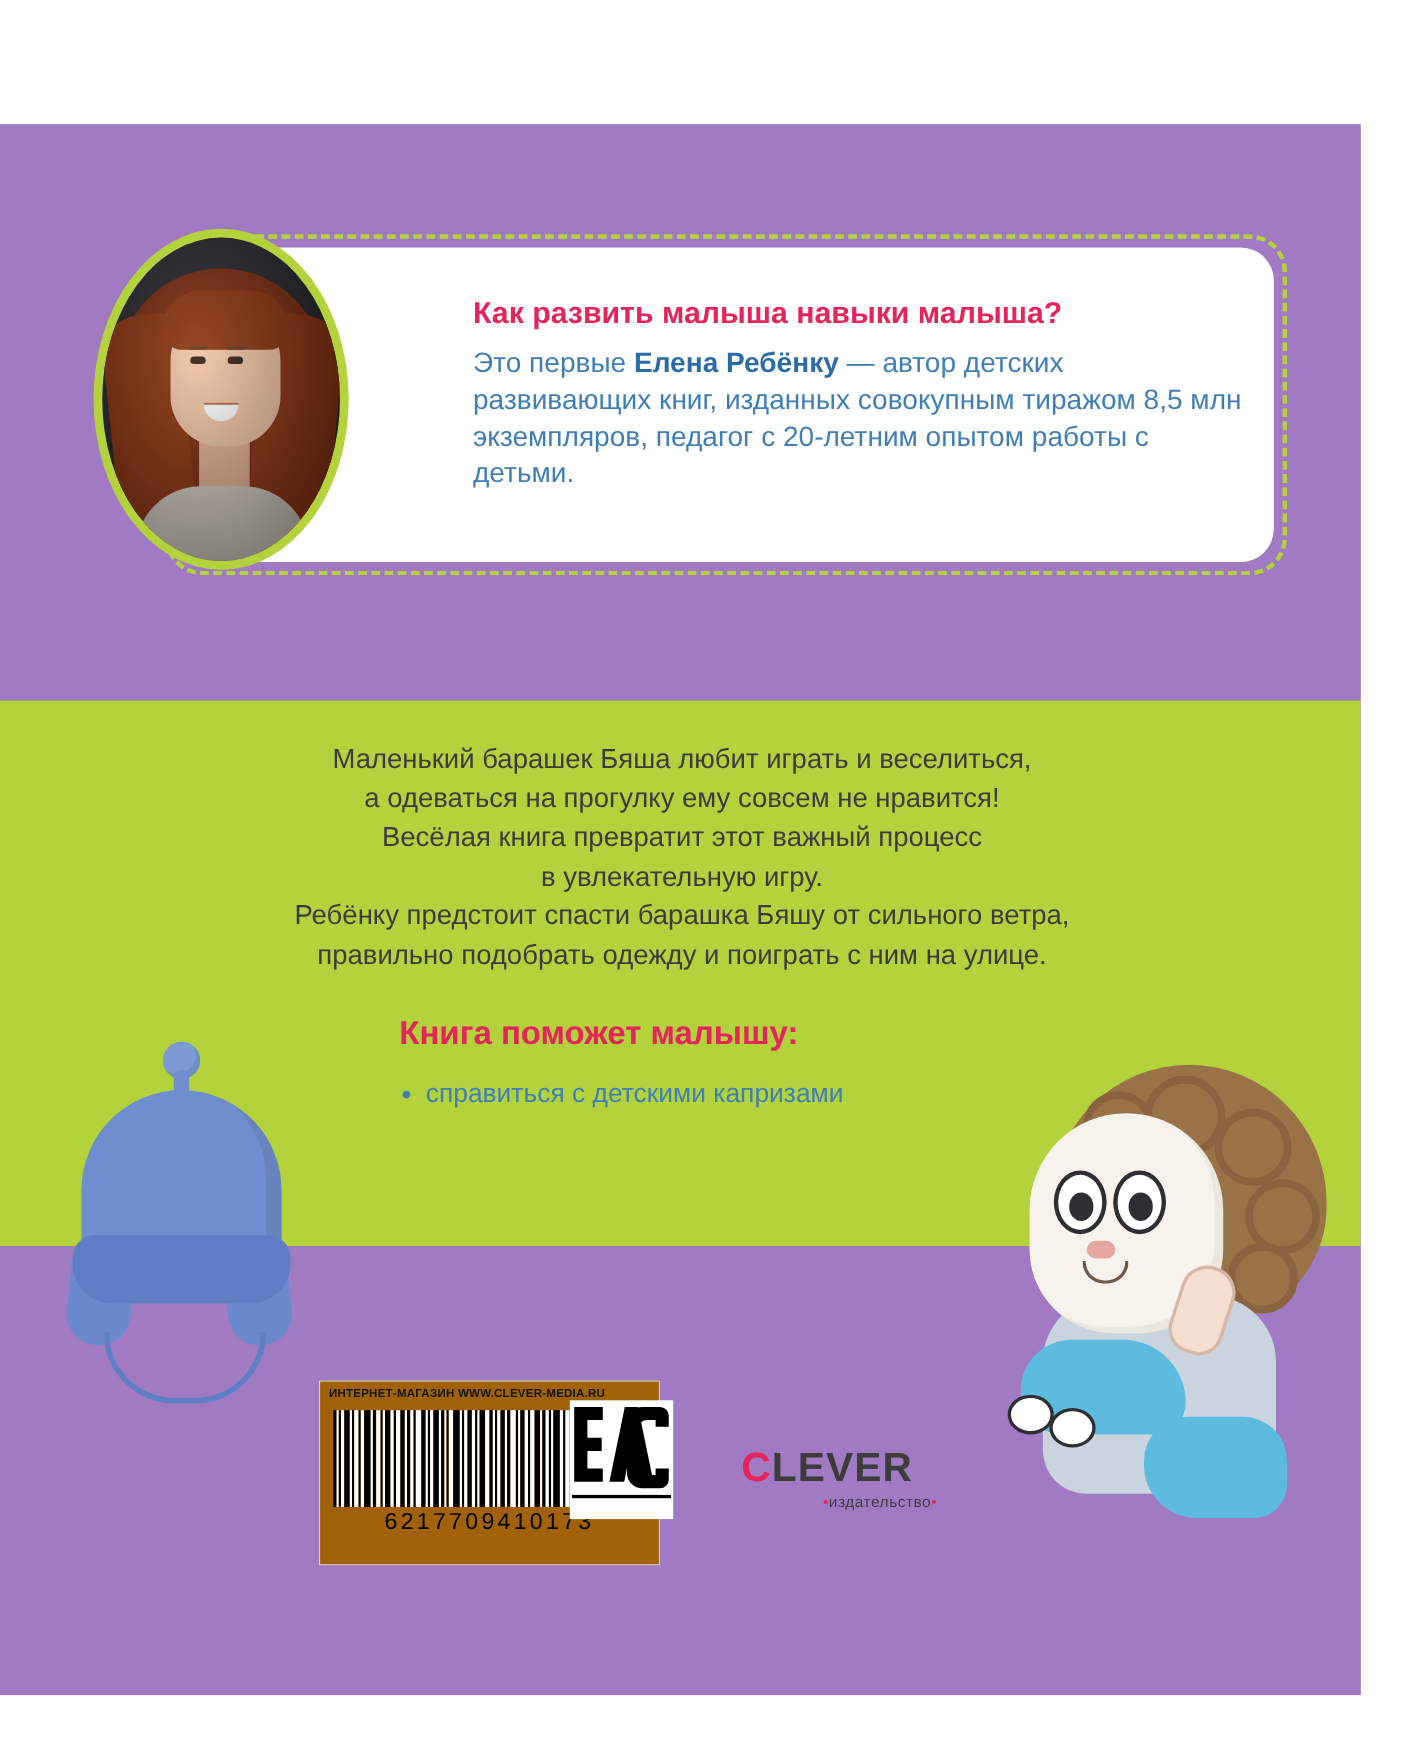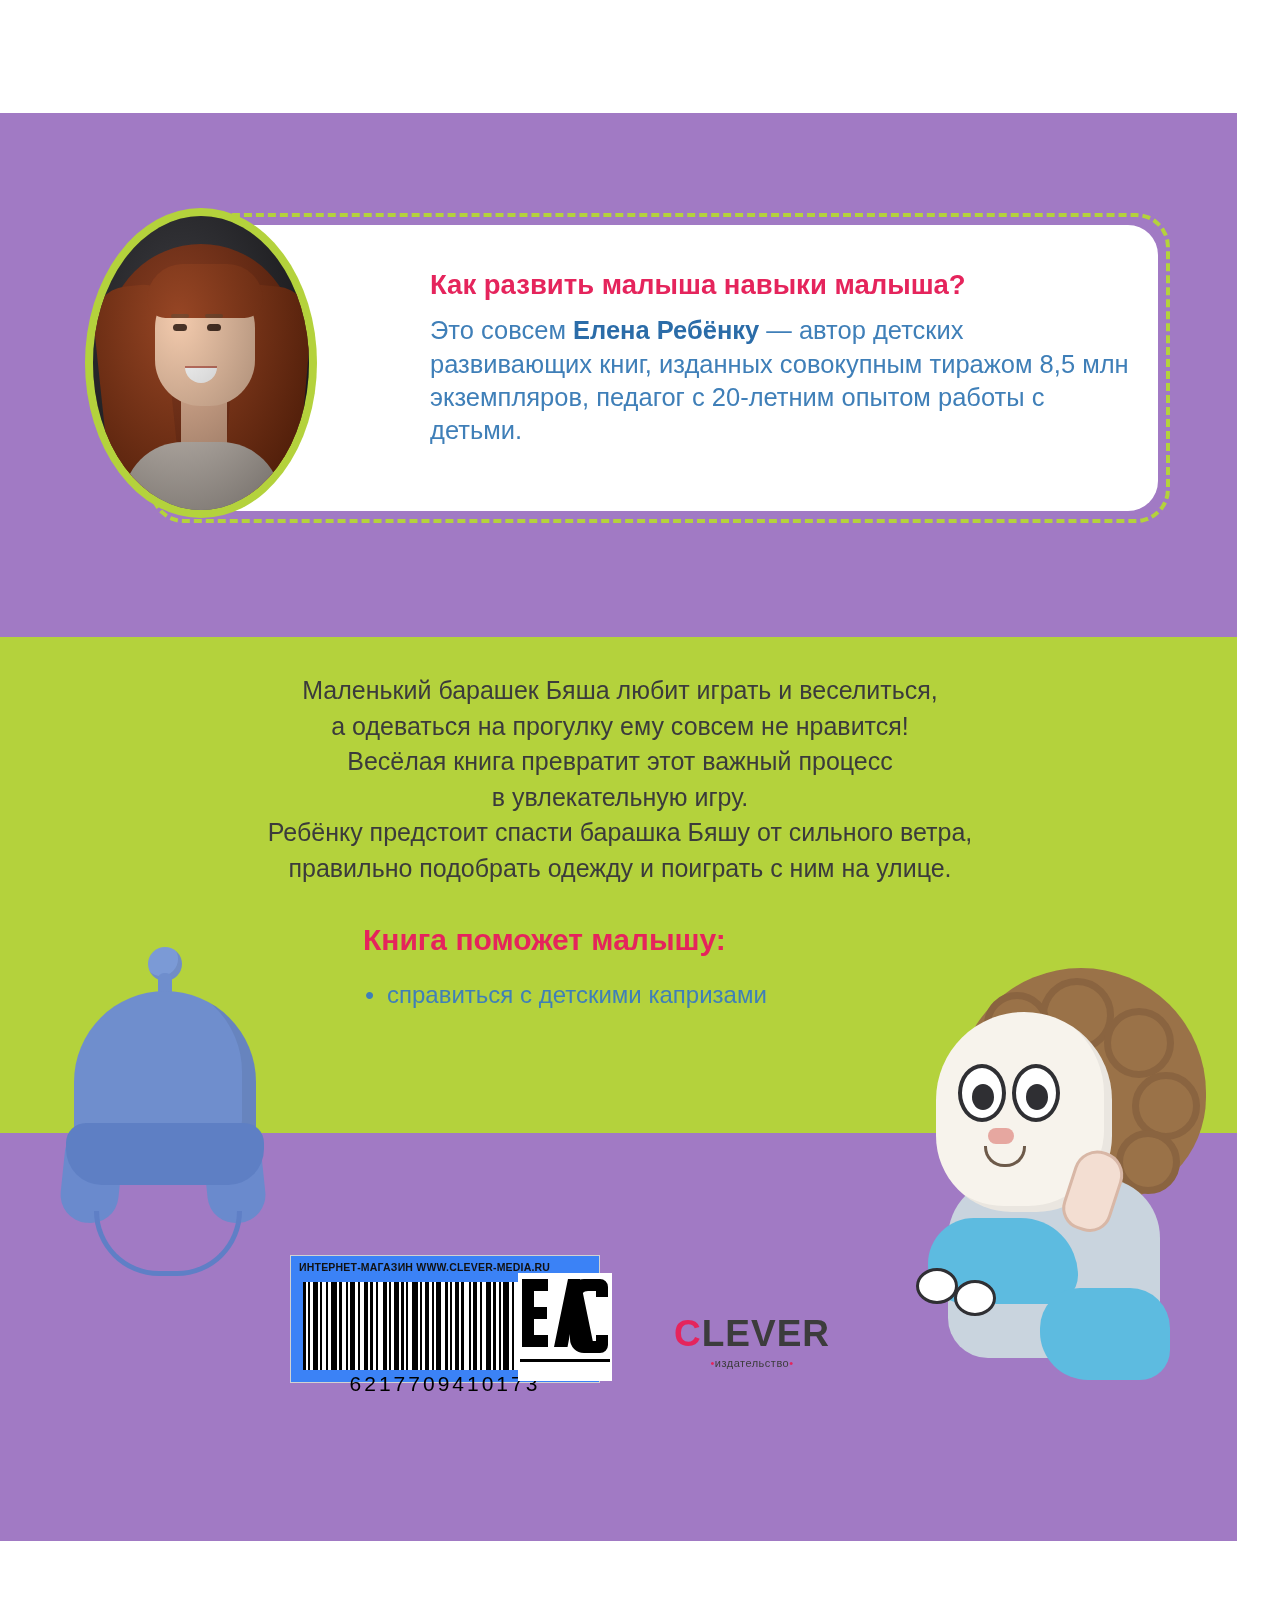--- a/index.html
+++ b/index.html
@@ -405,22 +405,22 @@
     border: 3px solid #2f2f33;
     border-radius: 50%;
   }
 
   
   #barcode-block {
     position: absolute;
     left: 290px;
     top: 1142px;
     width: 310px;
-    height: 128px;
-    background: #3b82f6;
+    height: 168px;
+    background: #a16207;
     border: 1px solid #d2d2d2;
     box-sizing: border-box;
   }
   #shop-url {
     position: absolute;
     left: 8px;
     top: 5px;
     font-size: 10.5px;
     letter-spacing: 0.2px;
     color: #111;
@@ -475,23 +475,24 @@
   }
   #publisher-name {
     font-size: 37px;
     font-weight: bold;
     letter-spacing: 1px;
     color: #3c3c3c;
   }
   #publisher-name .c-red { color: #e5245c; }
   #publisher-sub {
     margin-top: 2px;
-    font-size: 11px;
+    font-size: 14px;
     letter-spacing: 0.5px;
     color: #3c3c3c;
+    text-align: right;
   }
   #publisher-sub .dot { color: #e5245c; }
 </style>
 </head>
 <body>
 
 <div id="cover">
 
   <div class="band-purple-top"></div>
   <div class="band-green"></div>
@@ -513,21 +514,21 @@
       <div class="p-brow r"></div>
       <div class="p-eye l"></div>
       <div class="p-eye r"></div>
       <div class="p-mouth"></div>
       <div class="p-shadow"></div>
     </div>
   </div>
 
   <div id="author-text">
     <div id="author-heading">Как развить малыша навыки малыша?</div>
-    <p class="author-para"><span>Это совсем </span><b>Елена Ребёнку</b><span> — автор детских развивающих книг, изданных совокупным тиражом 8,5 млн экземпляров, педагог с 20-летним опытом работы с детьми.</span></p>
+    <p class="author-para"><span>Это первые </span><b>Елена Ребёнку</b><span> — автор детских развивающих книг, изданных совокупным тиражом 8,5 млн экземпляров, педагог с 20-летним опытом работы с детьми.</span></p>
   </div>
 
   <div id="desc-block">
     <div class="desc-line">Маленький барашек Бяша любит играть и веселиться,</div>
     <div class="desc-line">а одеваться на прогулку ему совсем не нравится!</div>
     <div class="desc-line">Весёлая книга превратит этот важный процесс</div>
     <div class="desc-line">в увлекательную игру.</div>
     <div class="desc-line">Ребёнку предстоит спасти барашка Бяшу от сильного ветра,</div>
     <div class="desc-line">правильно подобрать одежду и поиграть с ним на улице.</div>
   </div>

